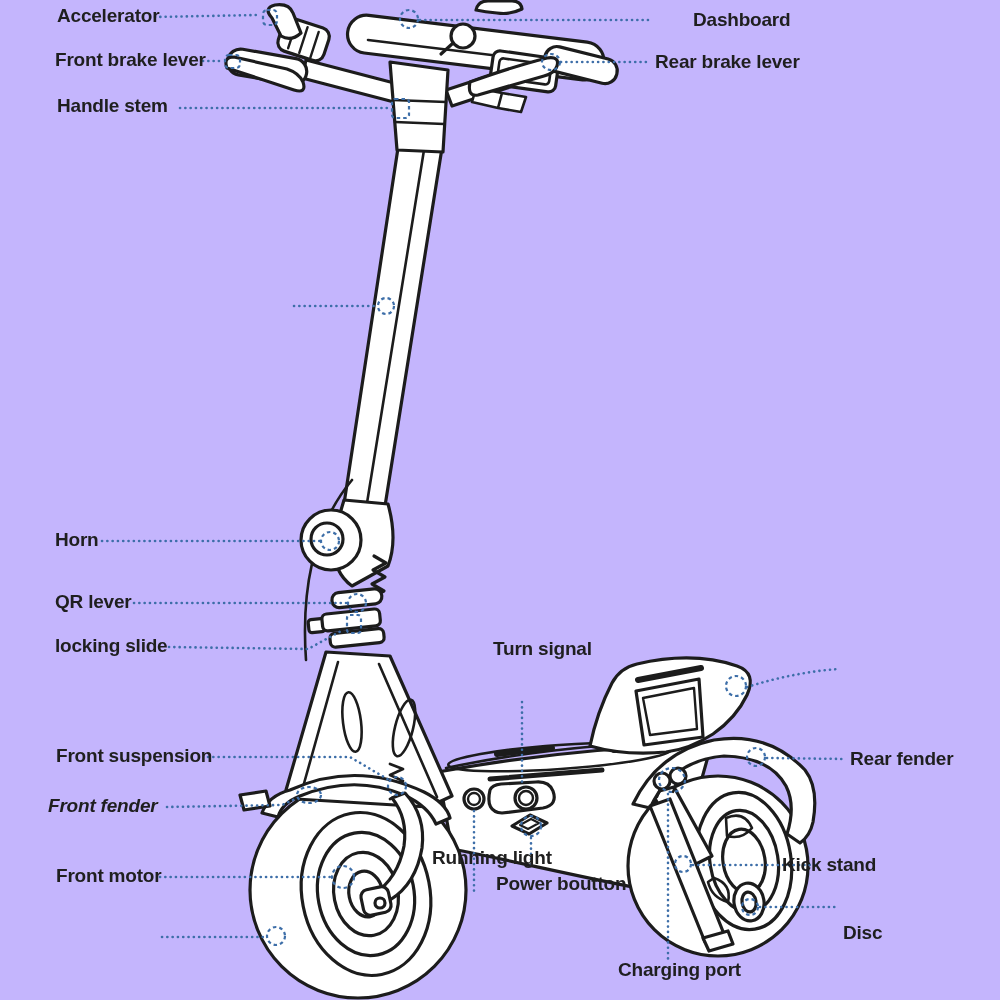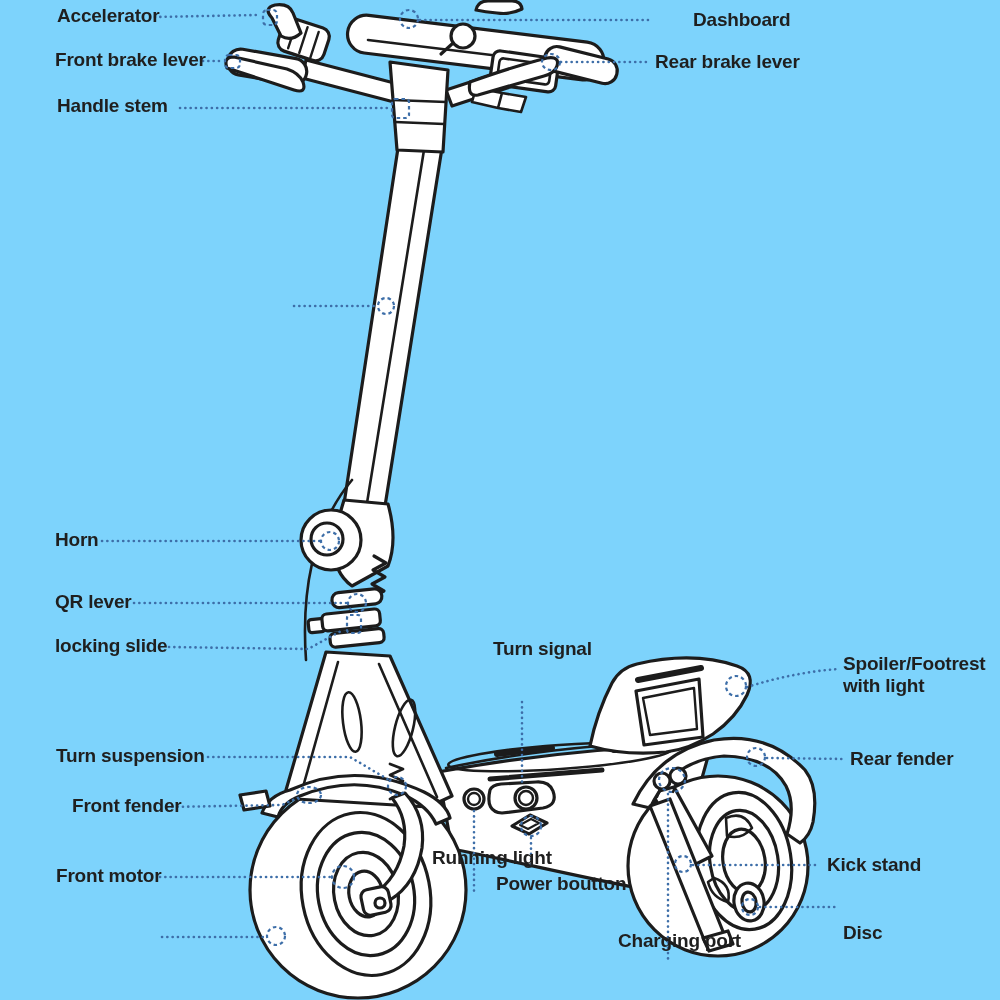--- a/index.html
+++ b/index.html
@@ -1,18 +1,18 @@
 <!DOCTYPE html>
 <html><head>
 <meta charset="utf-8">
 <style>
   html,body{margin:0;padding:0;background:#e8e8e8;}
   #stage{
     position:relative;width:1000px;height:1000px;overflow:hidden;
-    background:#7dd3fc;
+    background:#c4b5fd;
     font-family:"Liberation Sans","DejaVu Sans",sans-serif;
   }
   #art-svg{position:absolute;left:0;top:0;}
   .lbl{
     position:absolute;
     font-size:19px;line-height:22px;font-weight:700;
     color:#1f1f1f;letter-spacing:-0.2px;
     white-space:pre-line;
   }
 </style>
@@ -207,27 +207,25 @@
       <circle cx="531" cy="826" r="10"></circle>
     </g>
   </svg>
 
   <div class="lbl" style="left:57px;  top:5px;">Accelerator</div>
   <div class="lbl" style="left:55px;  top:49px;">Front brake lever</div>
   <div class="lbl" style="left:57px;  top:95px;">Handle stem</div>
   <div class="lbl" style="left:55px;  top:529px;">Horn</div>
   <div class="lbl" style="left:55px;  top:591px;text-align:center;">QR lever</div>
   <div class="lbl" style="left:55px;  top:635px;">locking slide</div>
-  <div class="lbl" style="left:56px;  top:745px;">Turn suspension</div>
-  <div class="lbl" style="left:72px;  top:795px;">Front fender</div>
+  <div class="lbl" style="left:56px;  top:745px;">Front suspension</div>
+  <div class="lbl" style="left:48px;  top:795px;font-style:italic;">Front fender</div>
   <div class="lbl" style="left:56px;  top:865px;">Front motor</div>
   <div class="lbl" style="left:653px; top:9px;margin-left:40px;">Dashboard</div>
   <div class="lbl" style="left:655px; top:51px;">Rear brake lever</div>
-  <div class="lbl" style="left:843px; top:653px;">Spoiler/Footrest
-with light</div>
   <div class="lbl" style="left:850px; top:748px;">Rear fender</div>
-  <div class="lbl" style="left:827px; top:854px;">Kick stand</div>
+  <div class="lbl" style="left:782px; top:854px;">Kick stand</div>
   <div class="lbl" style="left:843px; top:896px;margin-top:26px;">Disc</div>
   <div class="lbl" style="left:485px; top:638px;margin-left:8px;">Turn signal</div>
   <div class="lbl" style="left:496px; top:873px;">Power boutton</div>
   <div class="lbl" style="left:432px; top:847px;">Running light</div>
-  <div class="lbl" style="left:618px; top:930px;">Charging port</div>
+  <div class="lbl" style="left:618px; top:959px;">Charging port</div>
 </div>
 
 </body></html>

